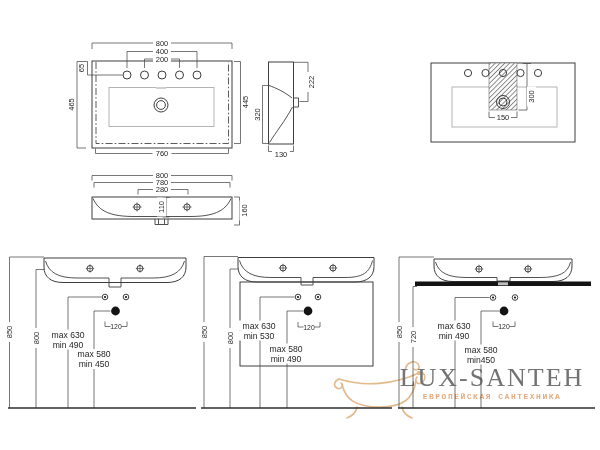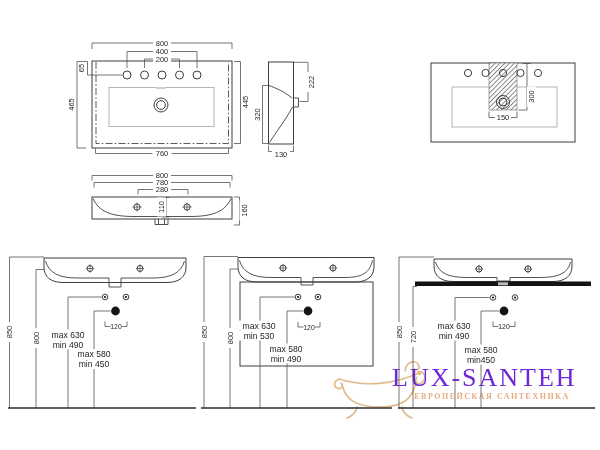--- a/index.html
+++ b/index.html
@@ -13,25 +13,25 @@
   .dm{stroke:#4a4a4a;stroke-width:0.75;fill:none;}
   .dd{stroke:#3e3e3e;stroke-width:0.85;fill:none;stroke-dasharray:7 2.2 1.6 2.2;}
   .flr{stroke:#2c2c2c;stroke-width:1.5;fill:none;}
   .wbg{fill:#ffffff;}
   .blk{fill:#141414;stroke:none;}
   text{font-family:"Liberation Sans",sans-serif;fill:#262626;text-anchor:middle;}
   .t8{font-size:7.5px;}
   .t9{font-size:8.6px;}
   .t7{font-size:6.8px;}
   
-  .wm-title{position:absolute;left:392px;top:363px;width:200px;text-align:left;
+  .wm-title{position:absolute;left:392px;top:363px;width:200px;text-align:center;
             font-family:"Liberation Serif",serif;font-size:26px;letter-spacing:2px;
-            color:#6d28d9;white-space:nowrap;}
+            color:#737373;white-space:nowrap;}
   .wm-sub{position:absolute;left:392px;top:392px;width:200px;text-align:center;
-          font-family:Liberation Serif, serif;font-size:8px;font-weight:bold;
+          font-family:Liberation Mono, monospace;font-size:8px;font-weight:bold;
           letter-spacing:1.5px;color:#e7ab7e;white-space:nowrap;}
   .wm-tub{position:absolute;left:332px;top:356px;}
 </style>
 </head>
 <body>
 
 <div class="canvas">
 
   <div>
     <svg class="wm-tub" width="96" height="68" viewBox="0 0 96 68">

